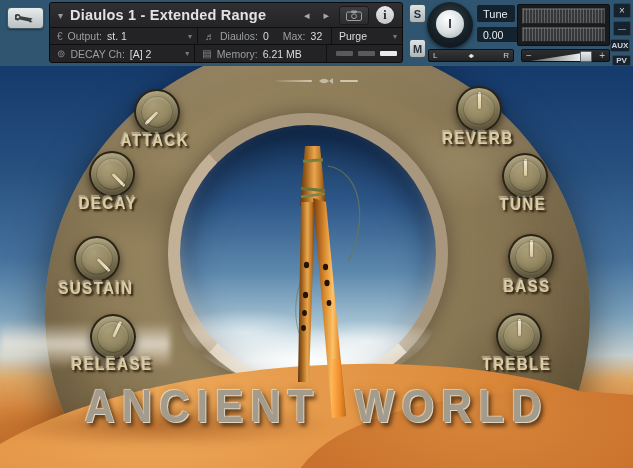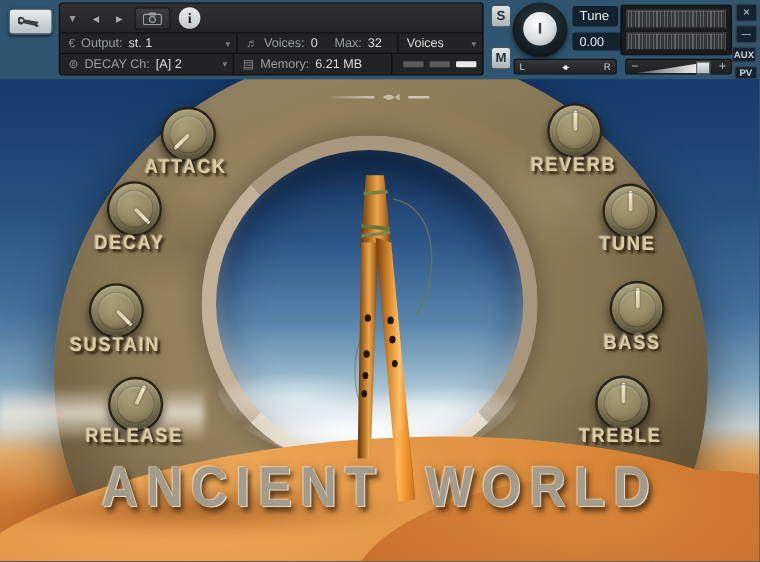--- a/index.html
+++ b/index.html
@@ -166,49 +166,50 @@
   <div class="wrench-btn">
     <svg width="22" height="12" viewBox="0 0 22 12">
       <path d="M2 2 a3.2 3.2 0 1 0 2.6 5.4 L14 9.4 a2.2 2.2 0 1 0 1.2-3.4 L5.6 4.2 A3.2 3.2 0 0 0 2 2 Z M2.6 3.4 l2 1.4 -1.4 1.8 -2-1.2 Z" fill="#3a3f42"></path>
       <circle cx="17.6" cy="8" r="1.5" fill="#cdd3d4"></circle>
     </svg>
   </div>
 
   <div class="inst-header">
     <div class="row-title">
       <span class="collapse">▾</span>
+      <span class="inst-title">Diaulos 1 - Extended Range</span>
       <span class="nav-arrow">◂</span>
       <span class="nav-arrow">▸</span>
       <span class="cam-btn">
         <svg width="16" height="11" viewBox="0 0 16 11">
           <rect x="0.5" y="2" width="15" height="8.5" rx="1.5" fill="none" stroke="#9aa0a2"></rect>
           <rect x="5" y="0.5" width="6" height="2.5" rx="1" fill="#9aa0a2"></rect>
           <circle cx="8" cy="6.2" r="2.4" fill="none" stroke="#9aa0a2"></circle>
         </svg>
       </span>
       <span class="info-btn">i</span>
     </div>
     <div class="hrow">
       <div class="hcol c1">
         <span class="hicon">€</span>
         <span class="hlabel">Output:</span>
         <span class="hvalue">st. 1</span>
         <span class="ddown">▾</span>
       </div>
       <div class="hcol c2">
         <span class="hicon">♬</span>
-        <span class="hlabel">Voices:</span>
+        <span class="hlabel">Diaulos:</span>
         <span class="hvalue">0</span>
         <span class="gap8"></span>
         <span class="hlabel">Max:</span>
         <span class="hvalue">32</span>
       </div>
       <div class="hcol c3">
         <span class="purge-wrap">
-          <span class="hvalue">Voices</span>
+          <span class="hvalue">Purge</span>
           <span class="ddown">▾</span>
         </span>
       </div>
     </div>
     <div class="hrow" style="border-bottom:none;">
       <div class="hcol c1">
         <span class="hicon">⊚</span>
         <span class="hlabel">DECAY Ch:</span>
         <span class="hvalue">[A]  2</span>
         <span class="ddown">▾</span>

